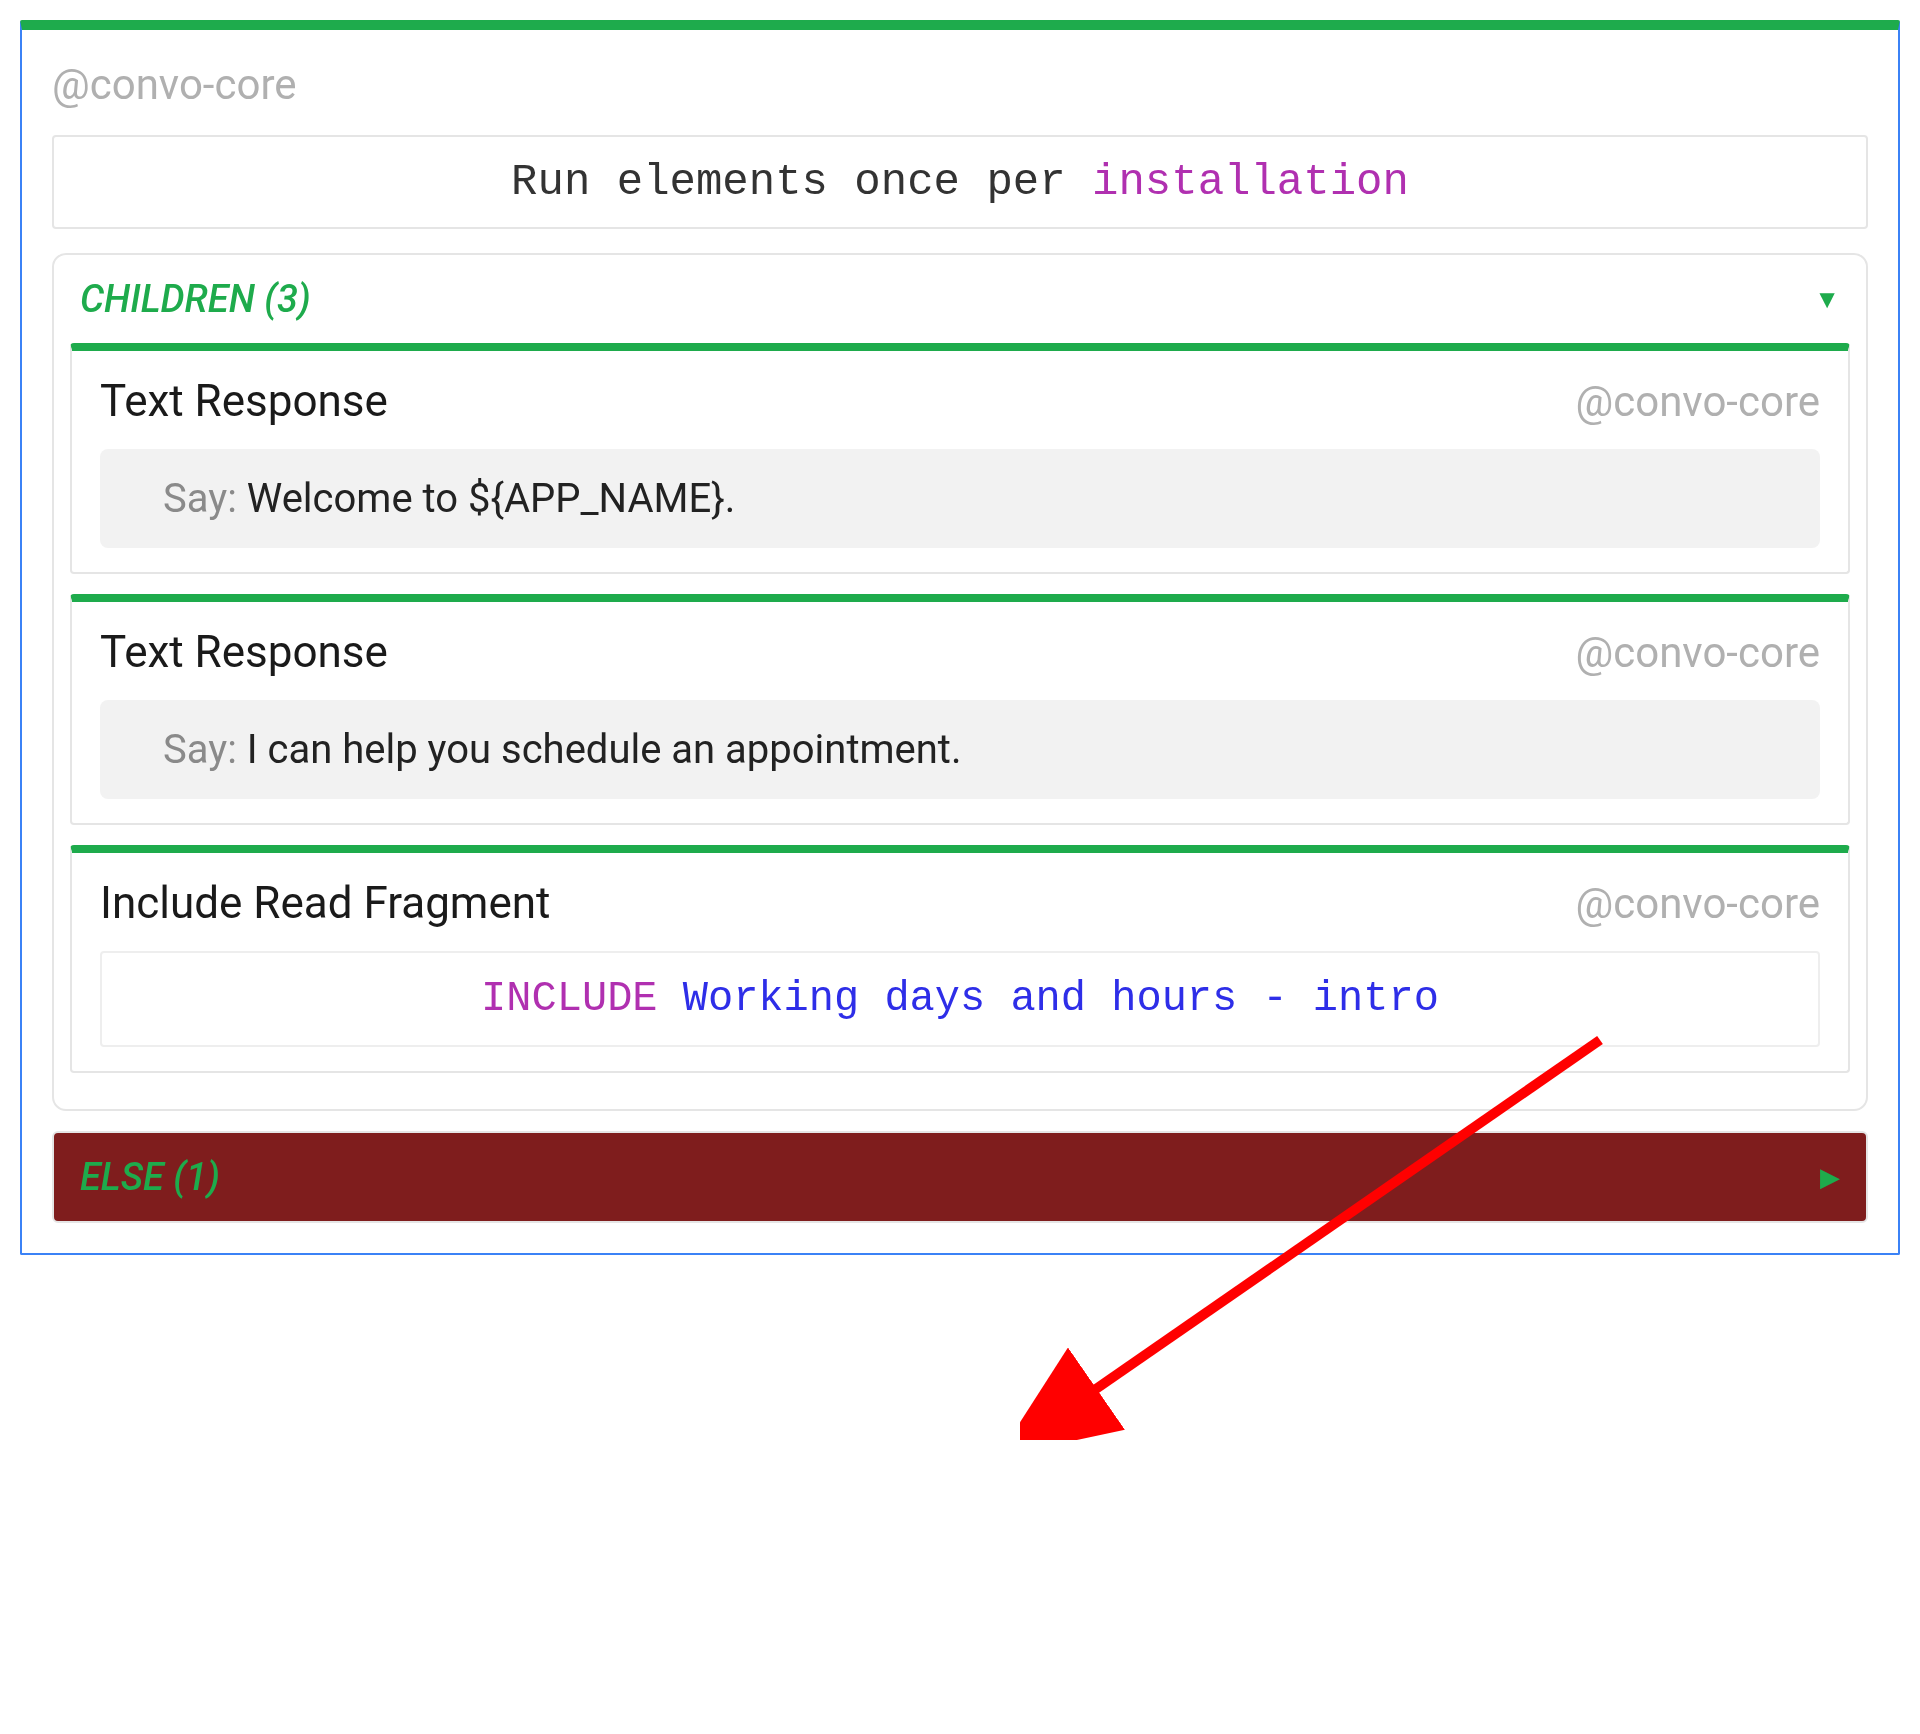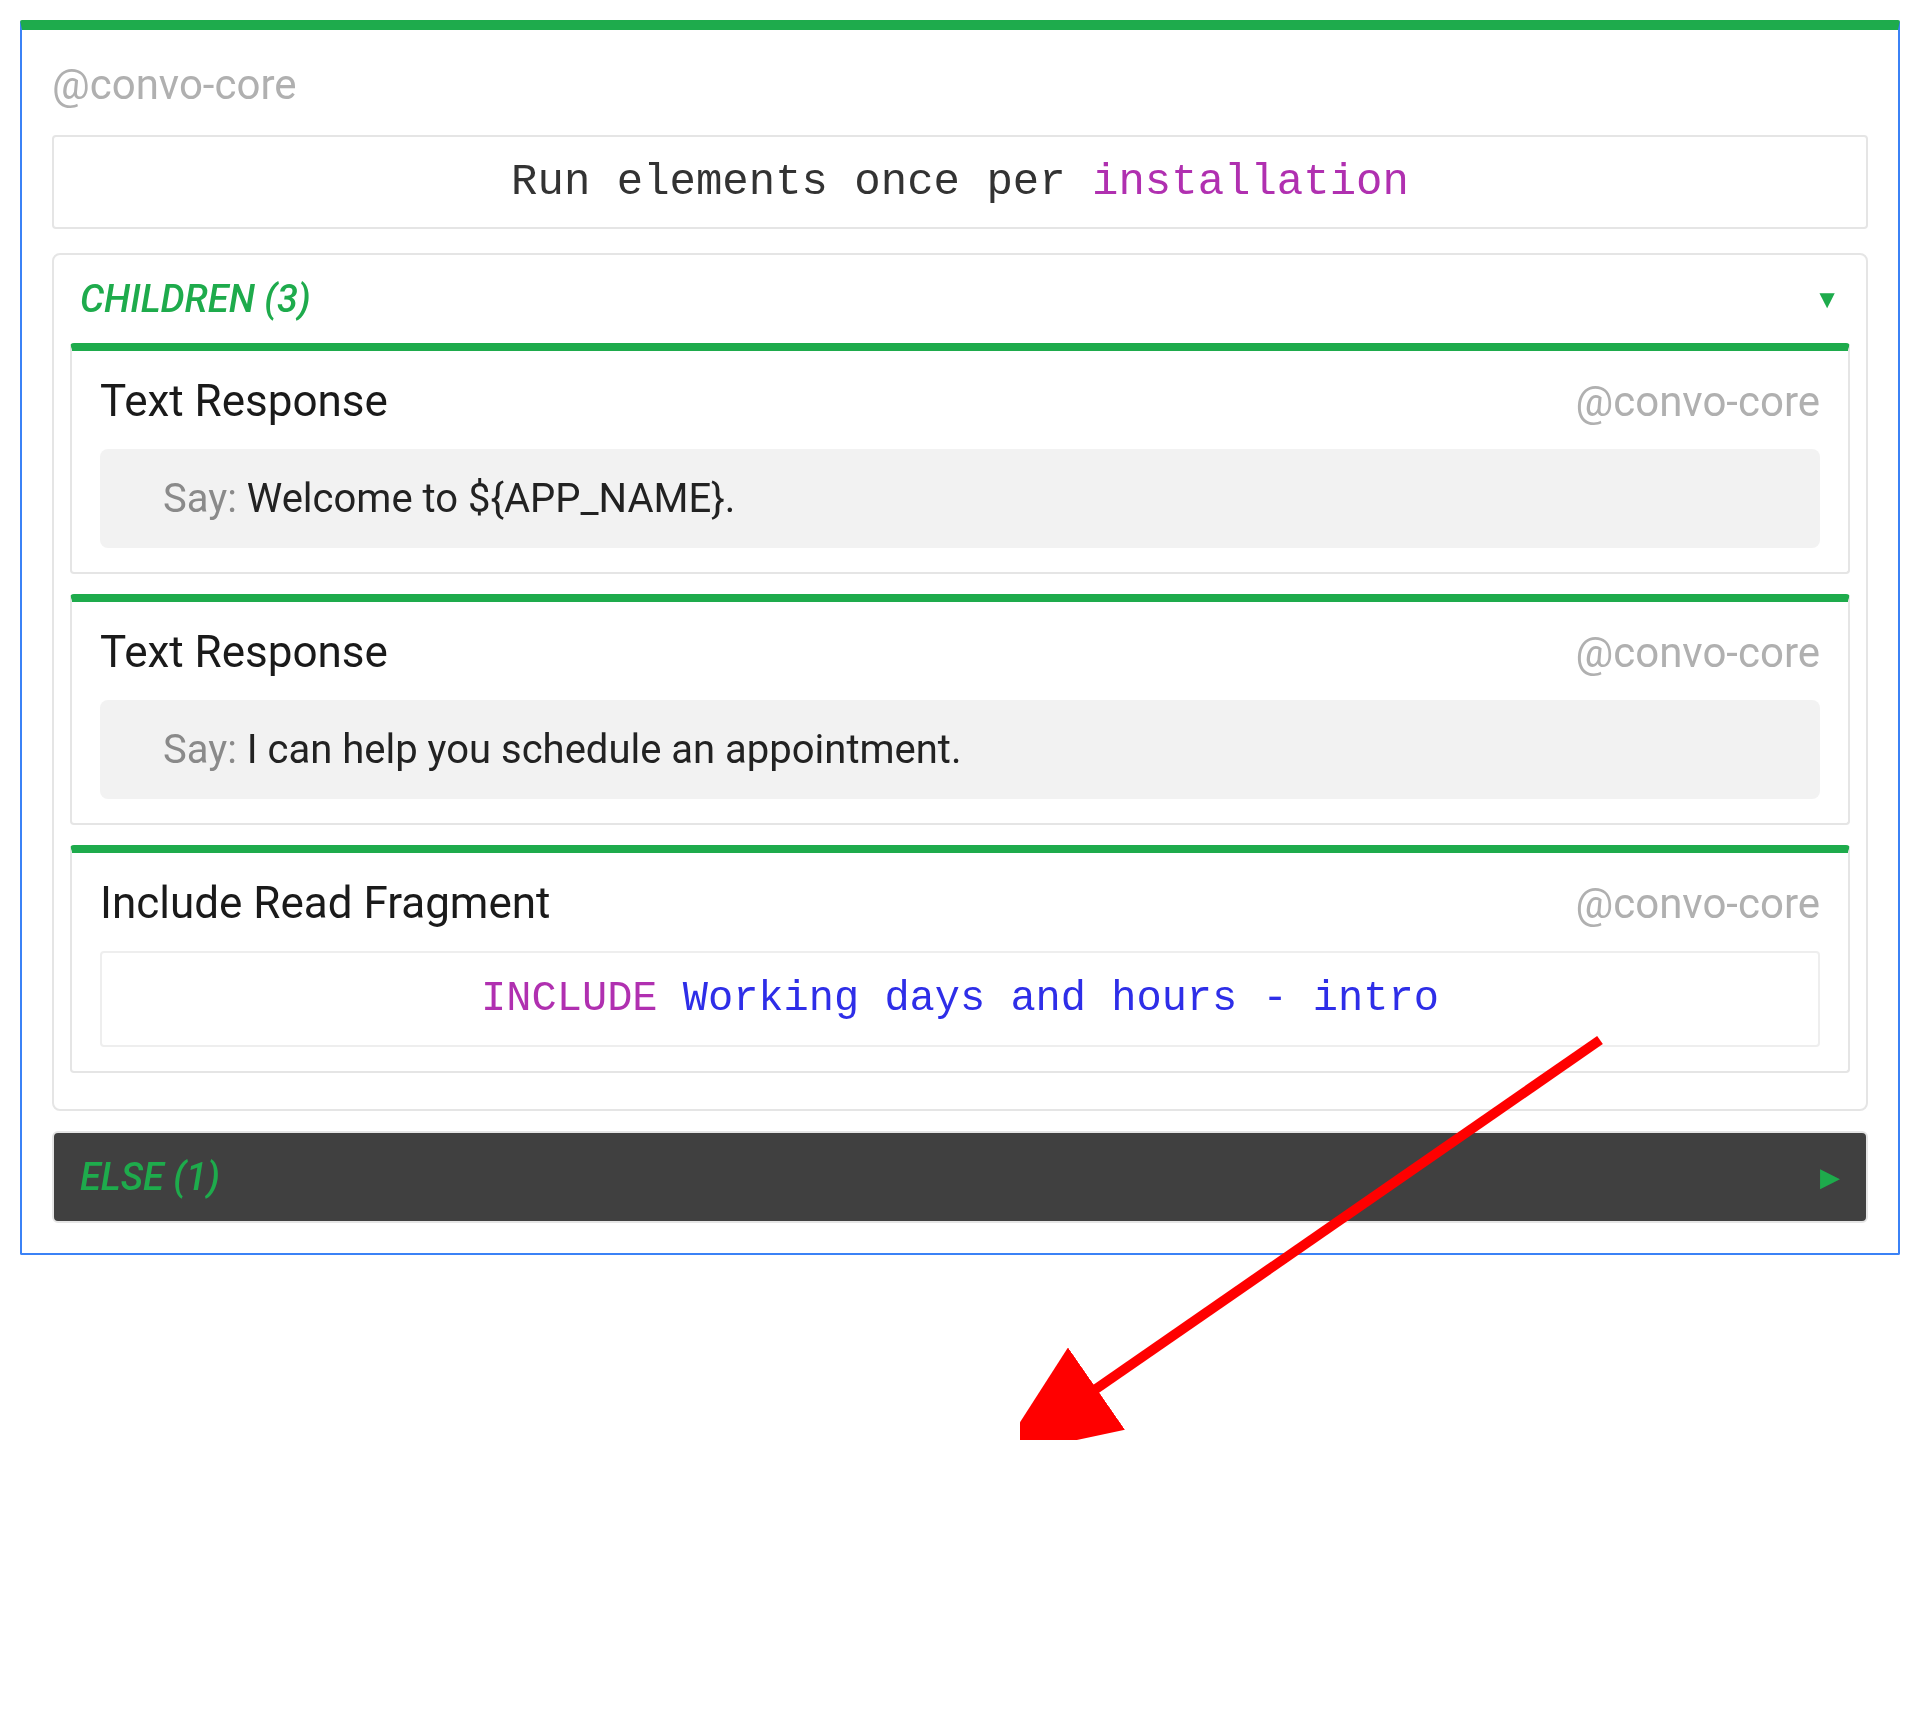--- a/index.html
+++ b/index.html
@@ -42,21 +42,21 @@
       font-size: 44px;
       color: #333;
       margin-bottom: 24px;
       background: #fff;
     }
     .run-desc .kw {
       color: #b030b0;
     }
     .section-panel {
       border: 2px solid #e5e5e5;
-      border-radius: 8px;
+      border-radius: 14px;
       margin-bottom: 20px;
       padding-bottom: 16px;
       background: #fff;
     }
     .section-header {
       display: flex;
       justify-content: space-between;
       align-items: center;
       padding: 22px 26px;
       cursor: pointer;
@@ -109,21 +109,21 @@
       text-align: center;
       font-family: "Courier New", Courier, monospace;
       font-size: 42px;
       background: #fff;
     }
     .include-kw { color: #b030b0; }
     .include-name { color: #2e2ee8; }
     .else-panel {
       border: 2px solid #e5e5e5;
       border-radius: 6px;
-      background: #404040;
+      background: #7f1d1d;
     }
     
     .arrow-svg {
       position: absolute;
       pointer-events: none;
     }
   </style>
 </head>
 <body>
 

